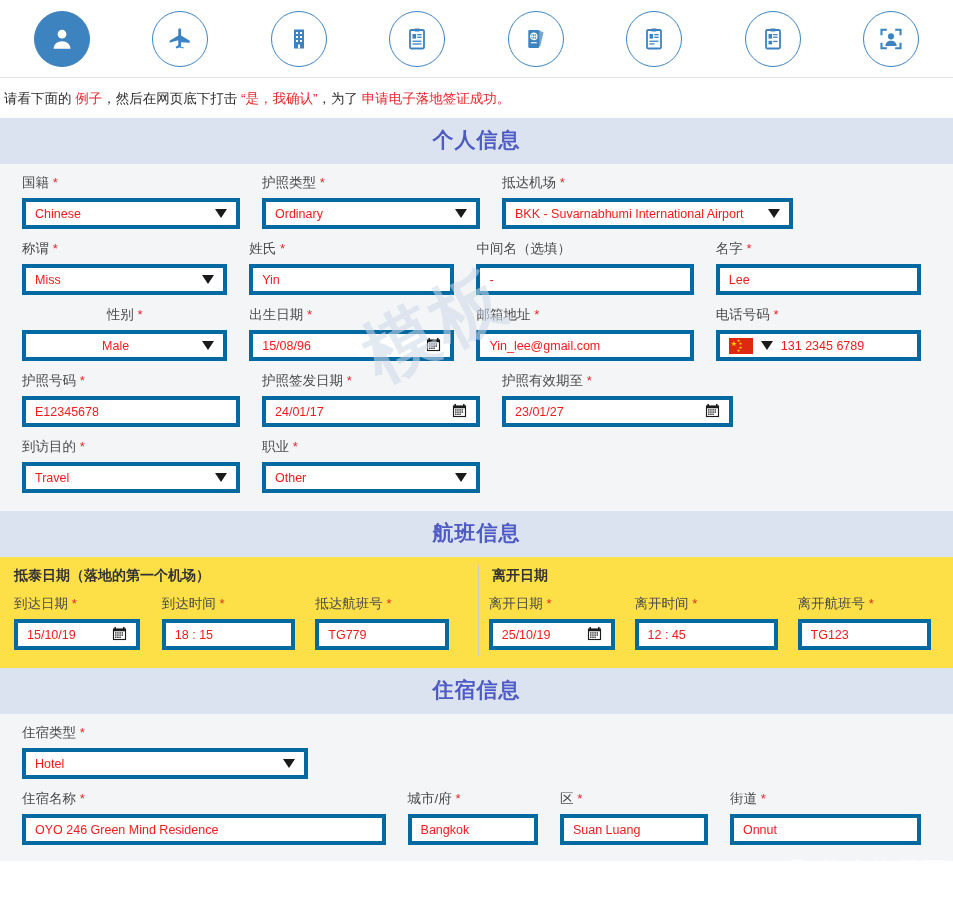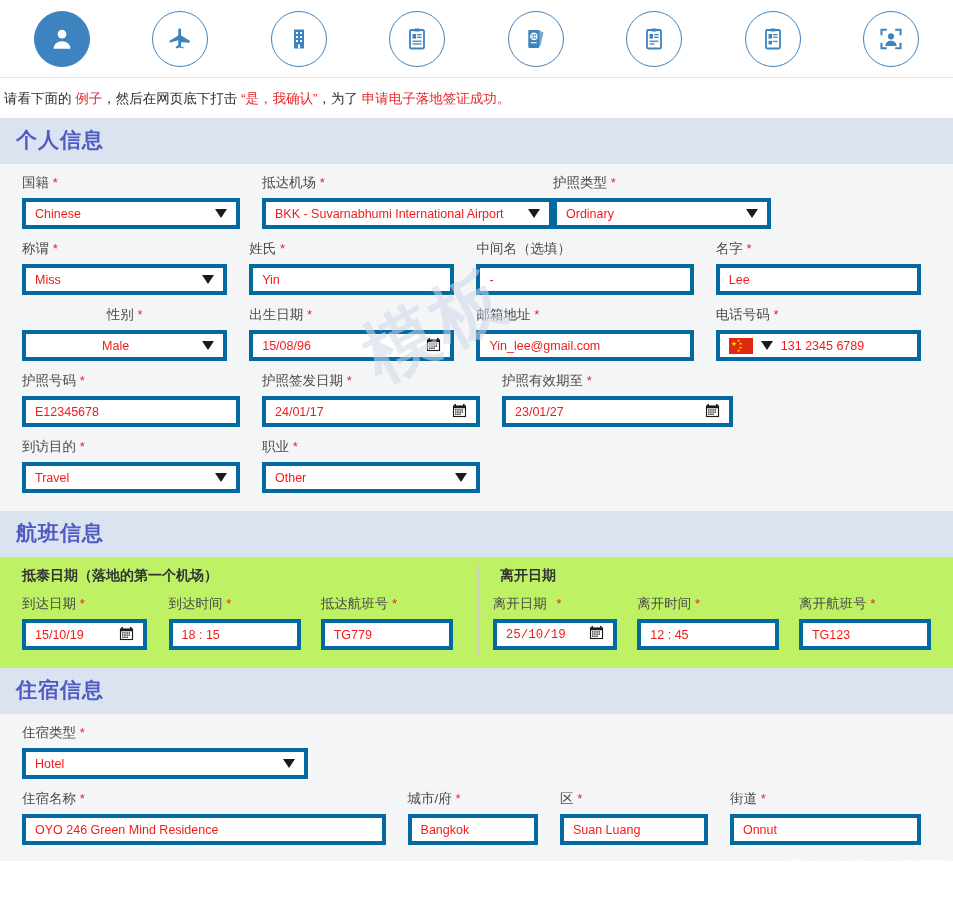--- a/index.html
+++ b/index.html
@@ -44,20 +44,21 @@
   .instruction .red { color: #e8262b; }
 
   
   .section-head {
     background: #dce3f0;
     color: #4f5bc4;
     font-size: 21px;
     font-weight: bold;
     padding: 8px 16px 10px 16px;
     letter-spacing: 1px;
+    text-align: center;
   }
   .section-body {
     background: #f4f5f7;
     padding: 10px 32px 16px 22px;
   }
 
   .row { display: flex; align-items: flex-start; }
   .fieldgroup { margin-bottom: 11px; }
 
   .label {
@@ -103,21 +104,21 @@
     position:absolute; left:2px; top:2px;
     color:#ffde00; font-size:7px; line-height:7px;
   }
   .flagbox .s1 { position:absolute; left:8px; top:1px; color:#ffde00; font-size:4px; line-height:4px; }
   .flagbox .s2 { position:absolute; left:10px; top:4px; color:#ffde00; font-size:4px; line-height:4px; }
   .flagbox .s3 { position:absolute; left:10px; top:8px; color:#ffde00; font-size:4px; line-height:4px; }
   .flagbox .s4 { position:absolute; left:8px; top:11px; color:#ffde00; font-size:4px; line-height:4px; }
   .phoneval { margin-left: 8px; }
 
   
-  .flight-body { background:#bef264; padding: 10px 22px 16px 22px; position: relative; }
+  .flight-body { background:#fde047; padding: 10px 22px 16px 14px; position: relative; }
   .sub-title {
     font-size: 14px; color:#333; font-weight: bold; margin-bottom: 10px;
   }
   .vdivider {
     position: absolute;
     left: 478px; top: 8px; bottom: 12px;
     width: 1px; background: #c9c9c9;
   }
 
   
@@ -275,31 +276,31 @@
   <div class="section-body">
 
     <div class="row">
       <div class="fieldgroup" style="width:218px;margin-right:22px;">
         <div class="label"><span>国籍</span> <span class="req">*</span></div>
         <div class="control">
             <span class="val">Chinese</span>
             <span class="caret"></span>
           </div>
       </div>
+      <div class="fieldgroup" style="width:218px;margin-right:22px;">
+        <div class="label"><span>护照类型</span> <span class="req">*</span></div>
+        <div class="control">
+            <span class="val">Ordinary</span>
+            <span class="caret"></span>
+          </div>
+      </div>
       <div class="fieldgroup" style="width:291px;">
         <div class="label"><span>抵达机场</span> <span class="req">*</span></div>
         <div class="control">
             <span class="val">BKK - Suvarnabhumi International Airport</span>
-            <span class="caret"></span>
-          </div>
-      </div>
-      <div class="fieldgroup" style="width:218px;margin-right:22px;">
-        <div class="label"><span>护照类型</span> <span class="req">*</span></div>
-        <div class="control">
-            <span class="val">Ordinary</span>
             <span class="caret"></span>
           </div>
       </div>
     </div>
 
     <div class="row">
       <div class="fieldgroup" style="width:218px;margin-right:22px;">
         <div class="label"><span>称谓</span> <span class="req">*</span></div>
         <div class="control">
             <span class="val">Miss</span>
@@ -497,21 +498,21 @@
         <div class="control">
             <span class="val">18 : 15</span>
           </div>
       </div>
       <div class="fieldgroup" style="width:140px;margin-right:40px;margin-bottom:2px;">
         <div class="label"><span>抵达航班号</span> <span class="req">*</span></div>
         <div class="control">
             <span class="val">TG779</span>
           </div>
       </div>
-      <div class="fieldgroup" style="width:132px;margin-right:20px;margin-bottom:2px;font-family:Liberation Mono, monospace;">
+      <div class="fieldgroup" style="width:132px;margin-right:20px;margin-bottom:2px;">
         <div class="label"><span>离开日期</span> <span class="req">*</span></div>
         <div class="control">
             <span class="val">25/10/19</span>
           <span class="calicon"><svg width="15" height="15" viewBox="0 0 16 16">
                 <rect x="1" y="2.6" width="14" height="12.4" fill="#1a1a1a"></rect>
                 <rect x="2.2" y="5.6" width="11.6" height="8.2" fill="#fff"></rect>
                 <rect x="2.6" y="1" width="1.6" height="2.6" fill="#1a1a1a"></rect>
                 <rect x="11.8" y="1" width="1.6" height="2.6" fill="#1a1a1a"></rect>
                 <g fill="#1a1a1a">
                   <rect x="3.3" y="6.7" width="1.5" height="1.4"></rect>

